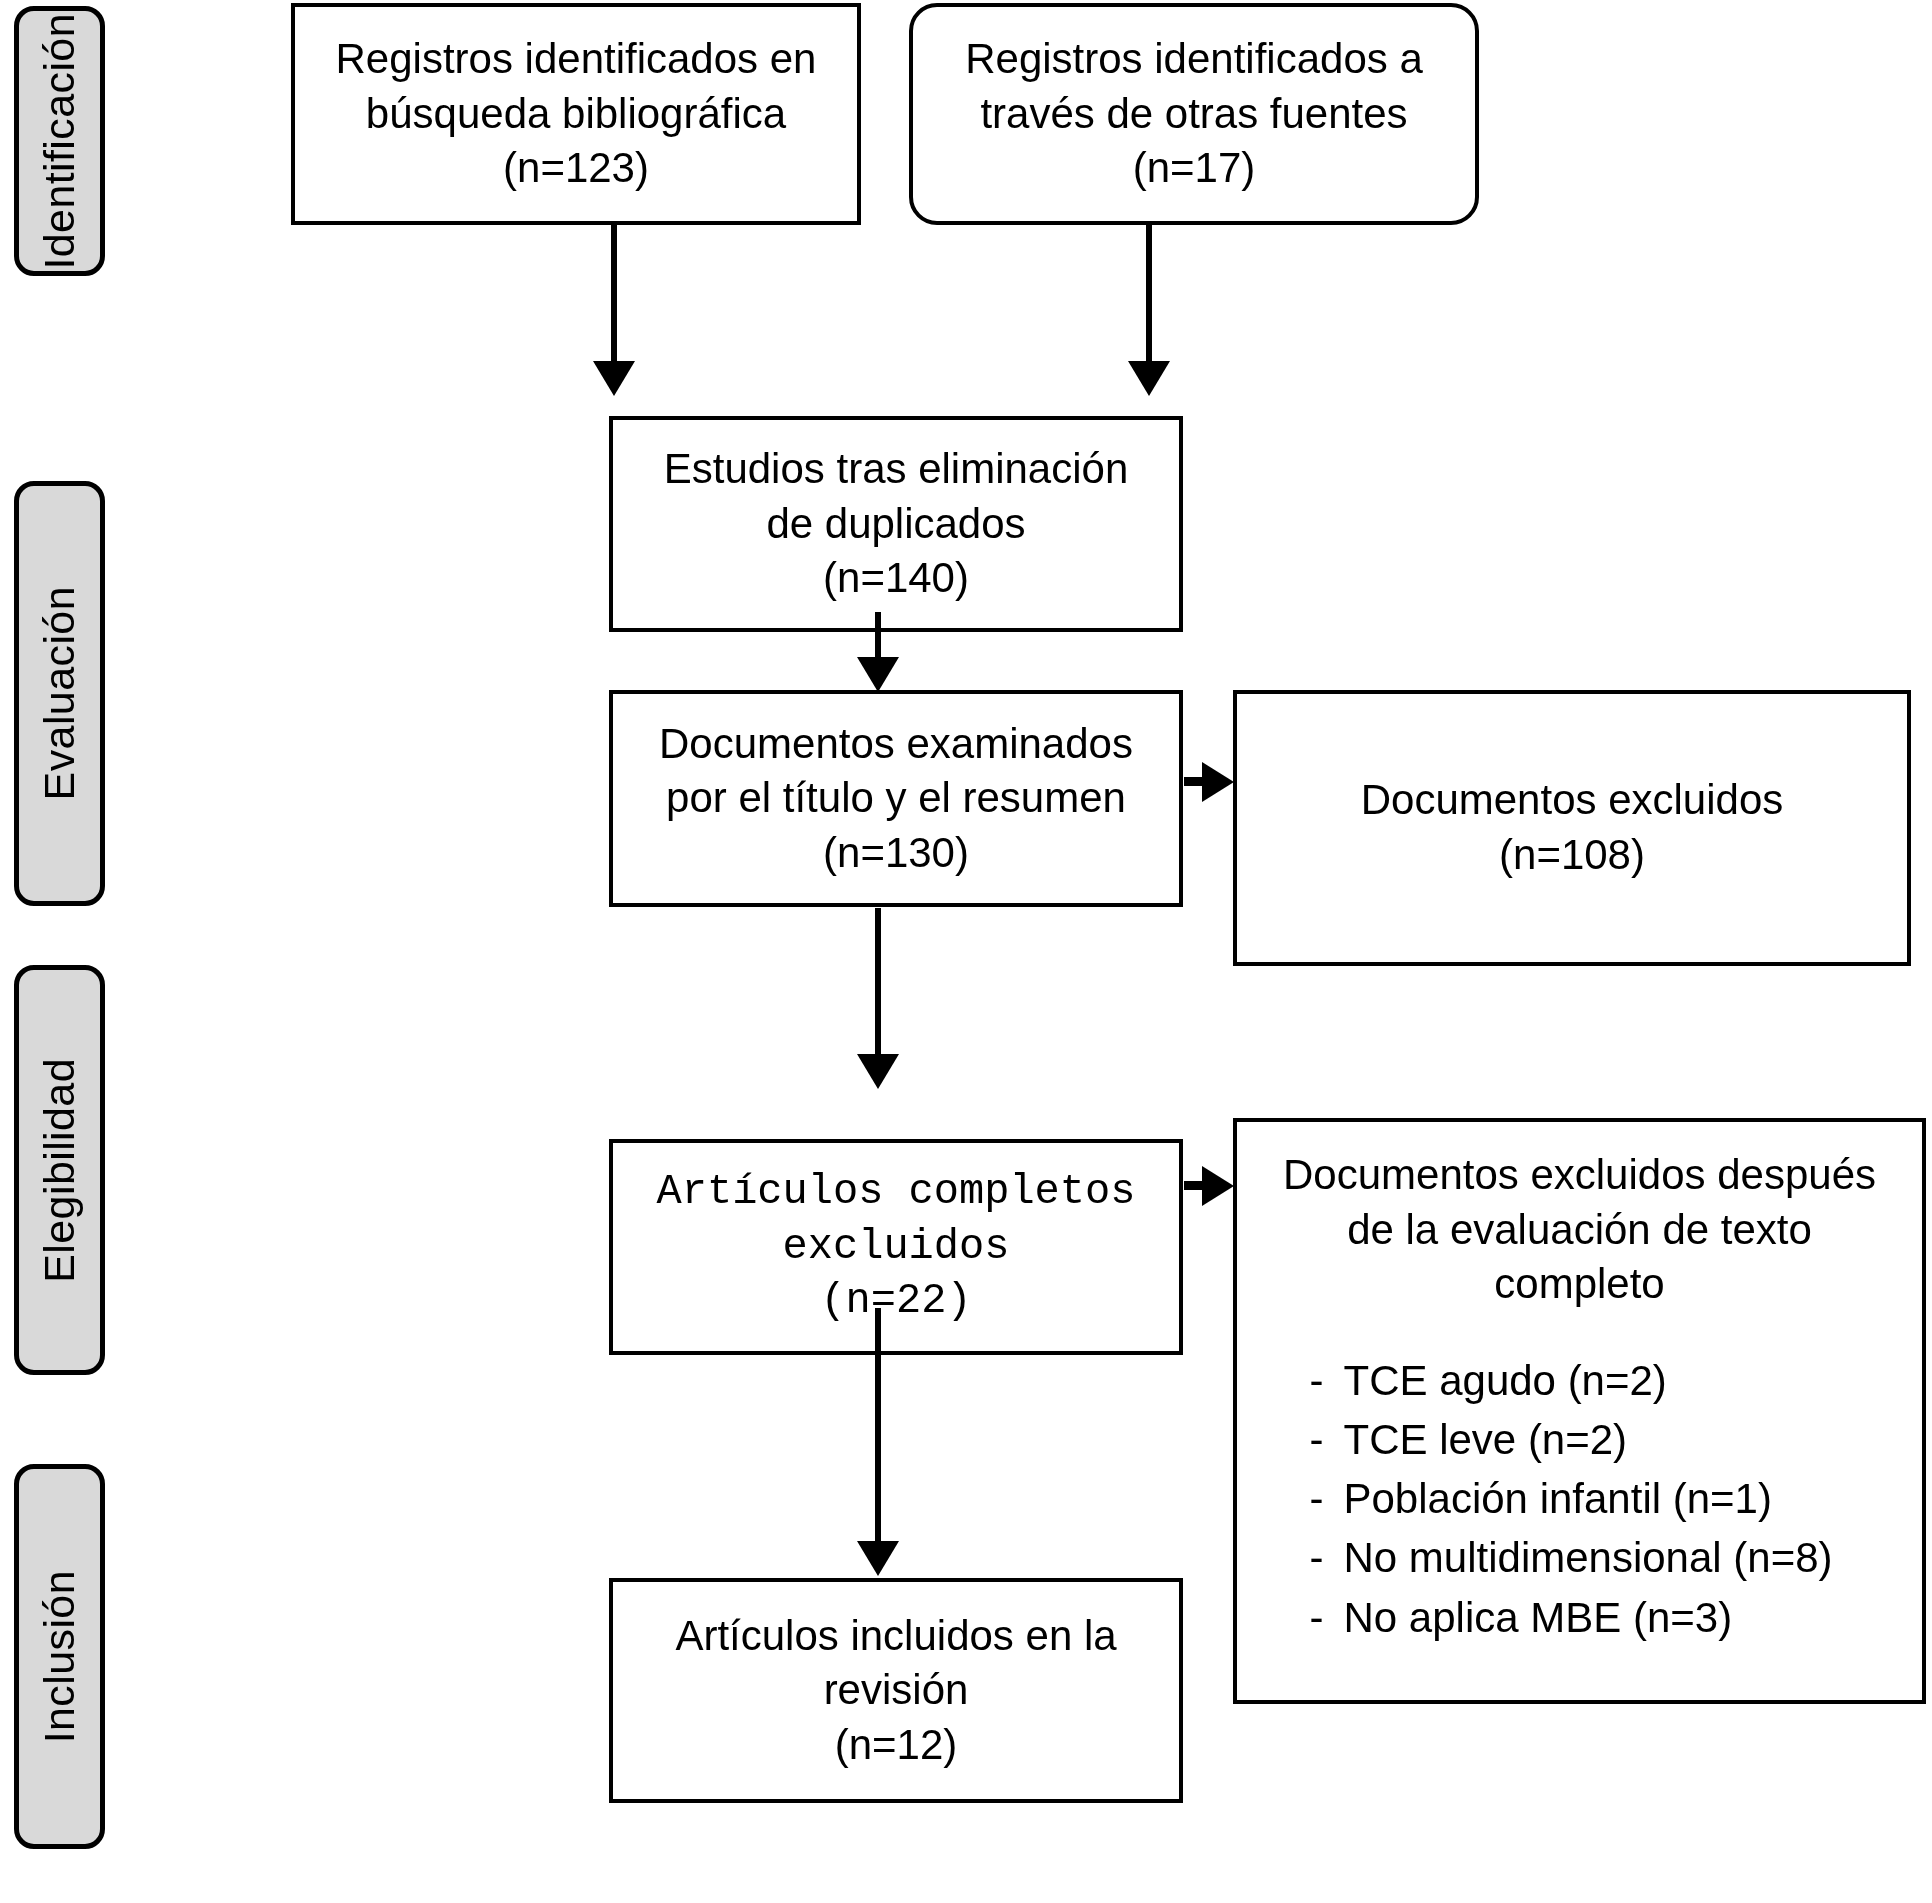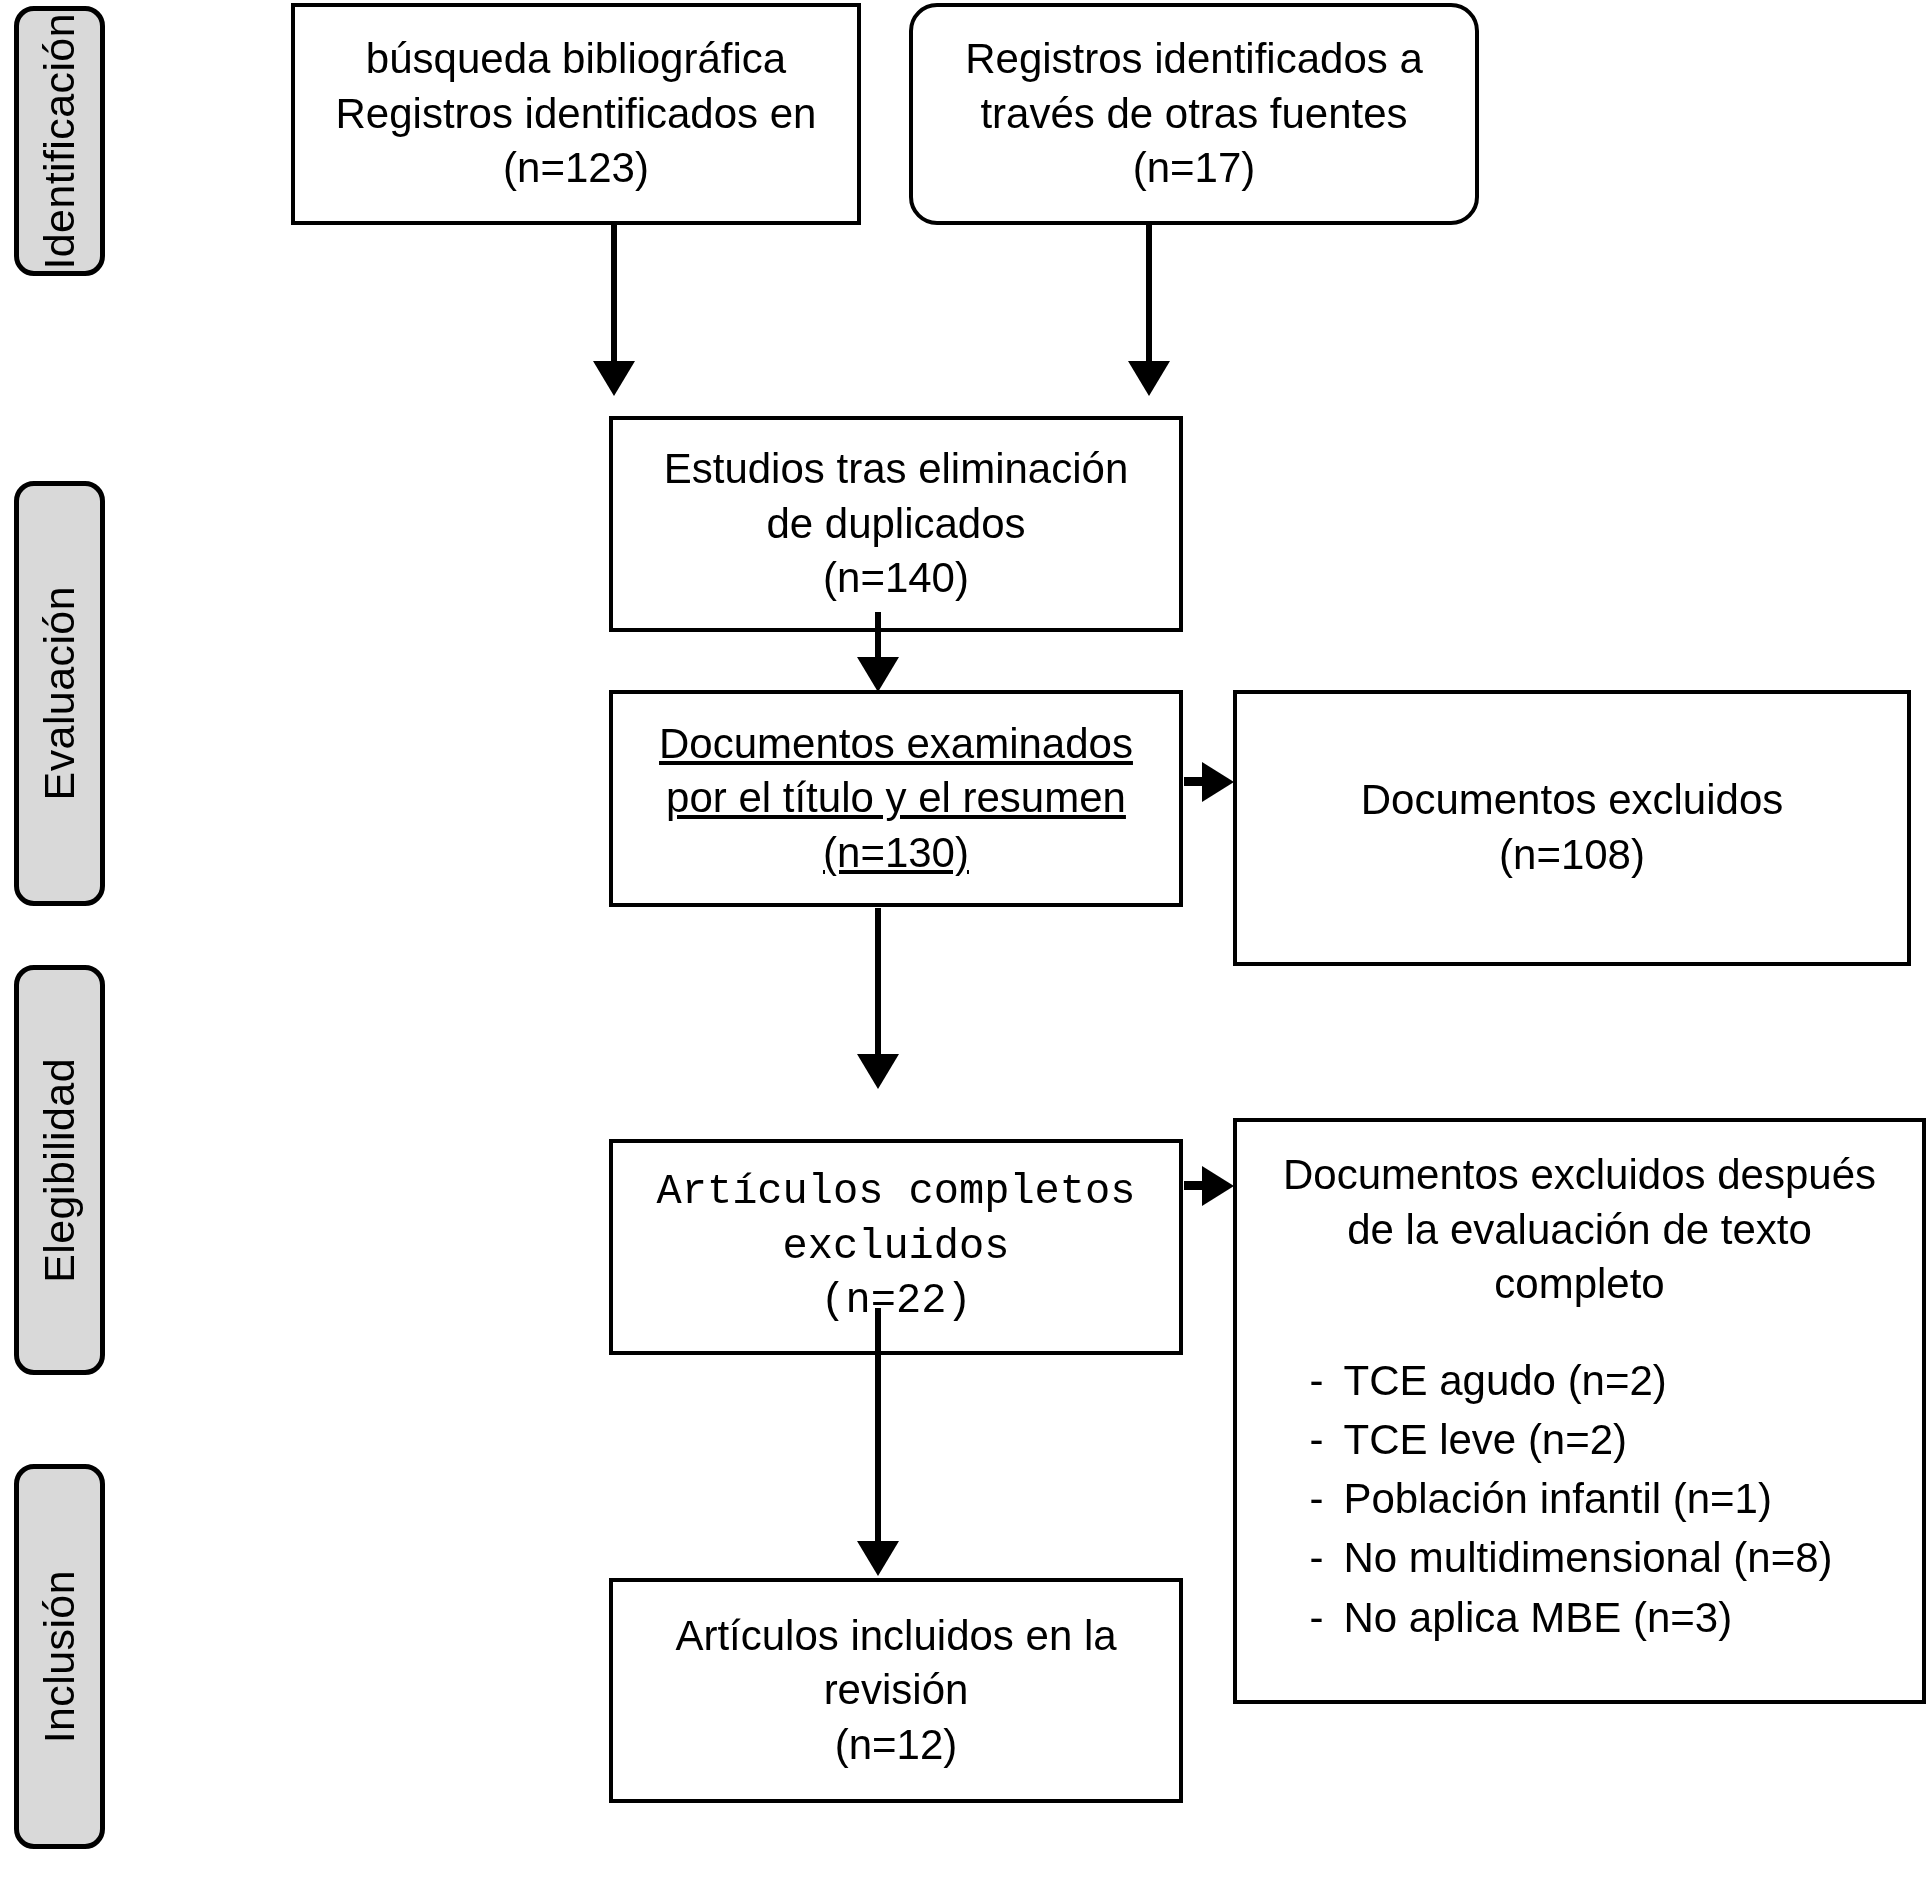--- a/index.html
+++ b/index.html
@@ -126,22 +126,22 @@
 
   <div class="stage" style="left:14px; top:965px; width:91px; height:410px;">
     <span class="stage-text">Elegibilidad</span>
   </div>
 
   <div class="stage" style="left:14px; top:1464px; width:91px; height:385px;">
     <span class="stage-text">Inclusión</span>
   </div>
 
   <div class="box" style="left:291px; top:3.1px; width:570px; height:222px;">
+    <span class="line">Registros identificados en</span>
     <span class="line">búsqueda bibliográfica</span>
-    <span class="line">Registros identificados en</span>
     <span class="line">(n=123)</span>
   </div>
 
   <div class="box" style="left:909px; top:3.1px; width:570px; height:222px;border-radius:28px;">
     <span class="line">Registros identificados a</span>
     <span class="line">través de otras fuentes</span>
     <span class="line">(n=17)</span>
   </div>
 
   <div class="v-line" style="left:611px; top:225px; height:162px;"></div>
@@ -152,21 +152,21 @@
 
   <div class="box" style="left:609px; top:396px; width:574px; height:216px;margin-top:20px;">
     <span class="line">Estudios tras eliminación</span>
     <span class="line">de duplicados</span>
     <span class="line">(n=140)</span>
   </div>
 
   <div class="v-line" style="left:875px; top:612px; height:69px;"></div>
   <div class="v-head" style="left:857px; top:657px;"></div>
 
-  <div class="box" style="left:609px; top:690px; width:574px; height:217px;text-decoration:underline;">
+  <div class="box" style="left:609px; top:690px; width:574px; height:217px;">
     <span class="line">Documentos examinados</span>
     <span class="line">por el título y el resumen</span>
     <span class="line">(n=130)</span>
   </div>
 
   <div class="h-line" style="left:1184px; top:777px; width:39px;"></div>
   <div class="h-head" style="left:1202px; top:762px;"></div>
 
   <div class="box" style="left:1233px; top:690px; width:678px; height:276px;">
     <span class="line">Documentos excluidos</span>

